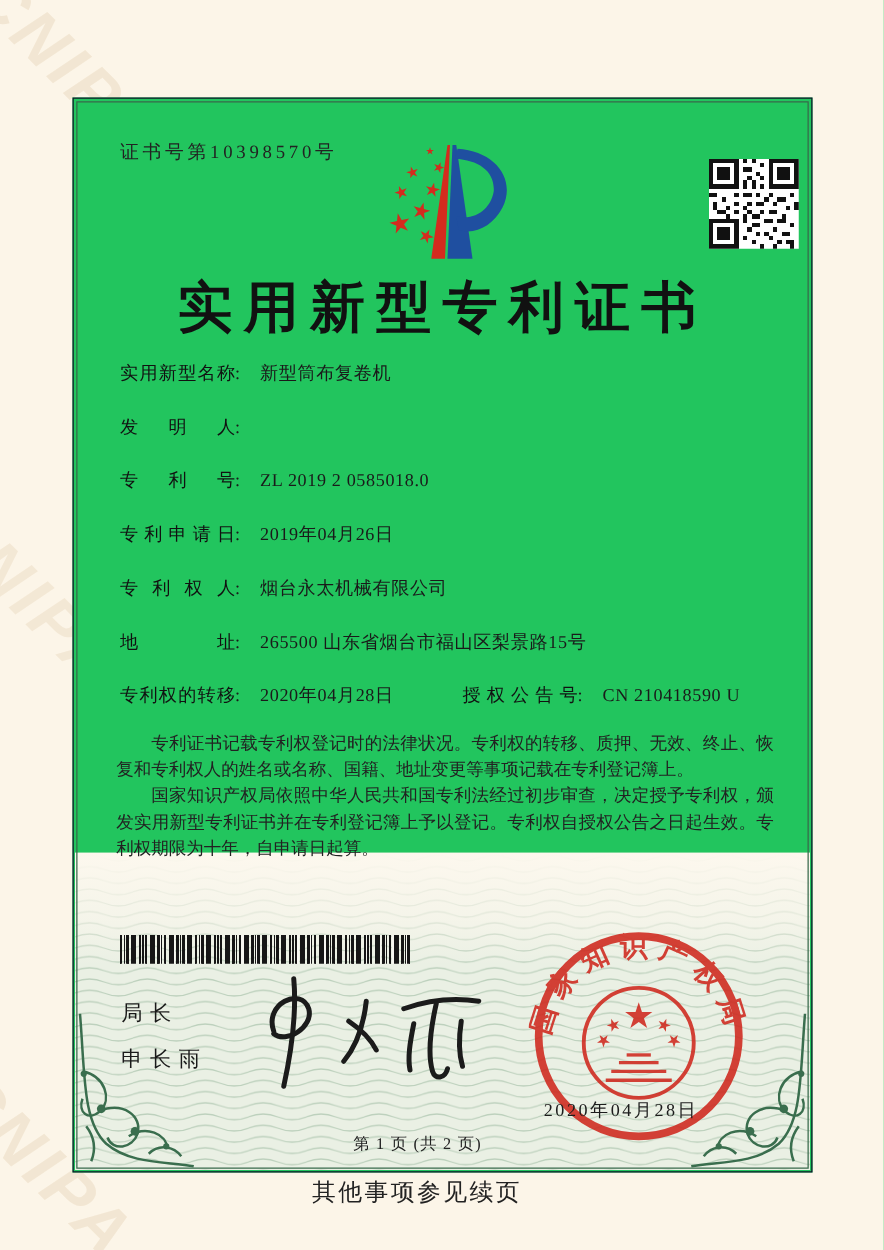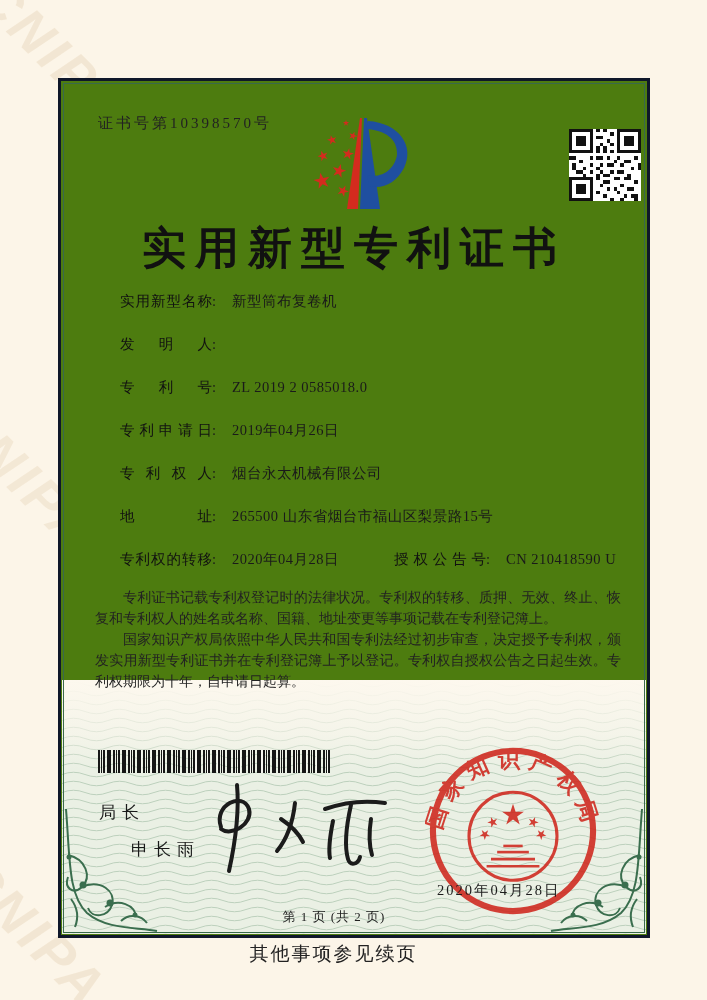--- a/index.html
+++ b/index.html
@@ -20,21 +20,21 @@
   }
   .wm1{left:10px;top:-35px;}
   .wm2{left:455px;top:265px;}
   .wm3{left:-20px;top:390px;opacity:.45;}
   .wm4{left:268px;top:572px;opacity:.35;}
   .wm5{left:-10px;top:845px;opacity:.5;}
 
   
   .frame{
     position:absolute;left:58px;top:78px;width:592px;height:860px;
-    box-sizing:border-box;border:3px solid #0f172a;background:#4d7c0f;z-index:1;
+    box-sizing:border-box;border:1px solid #0f172a;background:#22c55e;z-index:1;
   }
   .frame::after{
     content:"";position:absolute;inset:2px;border:1px solid #39694b;
     pointer-events:none;z-index:5;
   }
 
   
   .green-zone{position:absolute;left:1px;right:1px;bottom:1px;height:254px;z-index:0;}
   .green-zone svg{display:block;width:100%;height:100%;}
   .corner-ornament{position:absolute;bottom:0;width:100px;height:132px;z-index:6;}
@@ -49,21 +49,21 @@
   .logo{position:absolute;left:235px;top:32px;z-index:2;}
   .qr{position:absolute;left:508px;top:48px;z-index:2;}
 
   .title{
     position:absolute;left:0;right:0;top:138px;text-align:center;
     font-size:44px;font-weight:600;letter-spacing:9px;color:#111;z-index:2;
   }
 
   
   .fields{position:absolute;left:37px;top:210px;right:30px;z-index:2;}
-  .field-row{height:43px;display:flex;align-items:flex-start;line-height:20px;font-size:14.5px;margin-left:22px;}
+  .field-row{height:43px;display:flex;align-items:flex-start;line-height:20px;font-size:14.5px;}
   .field-label{
     display:inline-block;width:92px;text-align:justify;text-align-last:justify;
     color:#111;flex:none;
   }
   .field-colon{flex:none;width:12px;text-align:left;}
   .field-value{margin-left:8px;letter-spacing:.5px;white-space:nowrap;}
   .field-value.w-fixed{width:162px;flex:none;}
   .second-group{display:flex;align-items:flex-end;}
 
   
@@ -77,21 +77,21 @@
   .barcode{
     position:absolute;left:37px;top:669px;width:232px;height:23px;z-index:2;
     background:
       repeating-linear-gradient(90deg,#161616 0 2px,rgba(0,0,0,0) 2px 5px),
       repeating-linear-gradient(90deg,#161616 0 1px,rgba(0,0,0,0) 1px 3px),
       repeating-linear-gradient(90deg,rgba(0,0,0,0) 0 9px,#f6f6f0 9px 11px);
   }
 
   
   .sig-title{position:absolute;left:38px;top:720px;font-size:17px;letter-spacing:6px;z-index:2;}
-  .sig-name{position:absolute;left:38px;top:757px;font-size:17px;letter-spacing:6px;z-index:2;margin-left:32px;}
+  .sig-name{position:absolute;left:38px;top:757px;font-size:17px;letter-spacing:6px;z-index:2;}
   .sig-script{position:absolute;left:130px;top:698px;z-index:2;}
 
   
   .seal{position:absolute;left:364px;top:662px;z-index:3;}
   .seal-date{
     position:absolute;left:376px;top:800px;width:170px;z-index:4;
     font-size:14.5px;letter-spacing:2px;color:#1c1c1c;white-space:nowrap;
   }
 
   .page-number{

